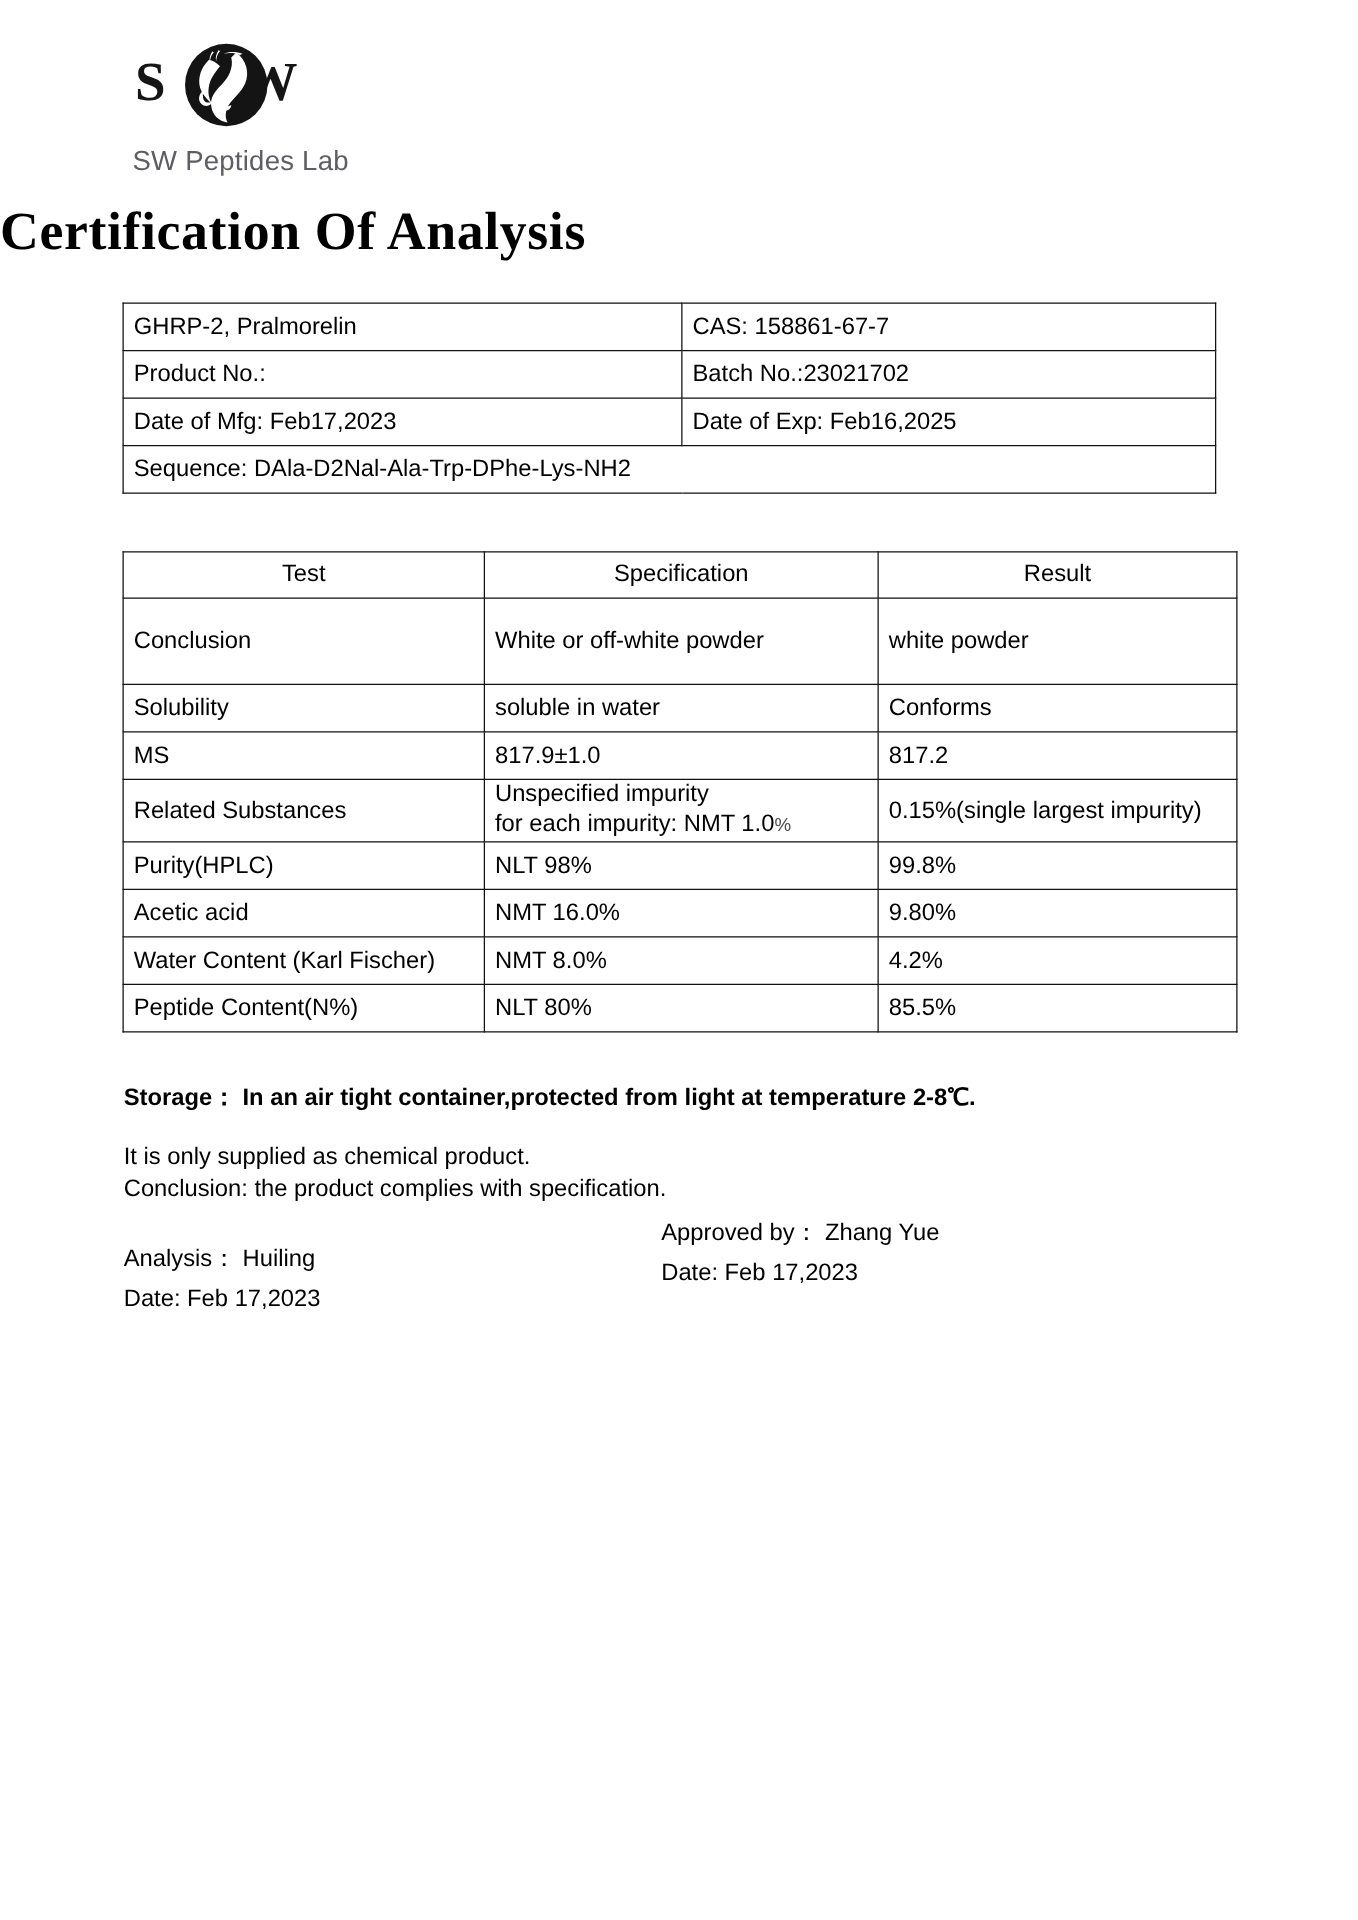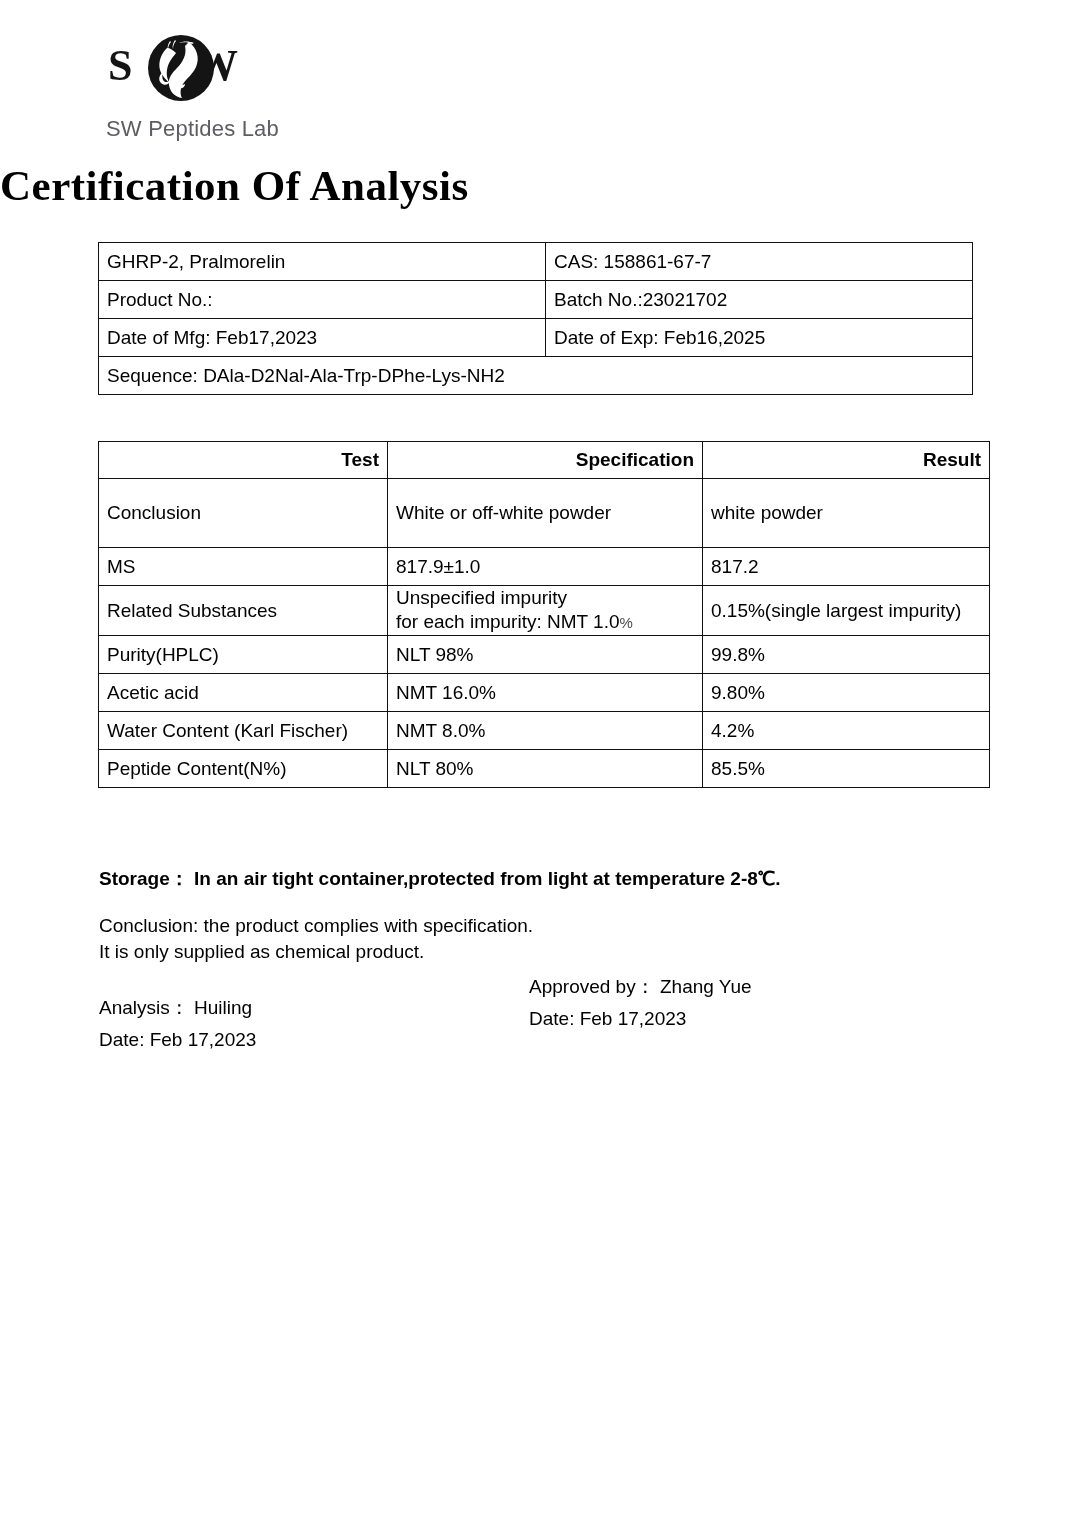--- a/index.html
+++ b/index.html
@@ -108,22 +108,22 @@
   .col-left  { width: 430px; }
   .col-right { width: 410px; }
 
   
   #results-table {
     left: 98px;
     top: 441px;
     width: 840px;
   }
   #results-table th {
-    text-align: right;
-    font-weight: bold;
+    text-align: center;
+    font-weight: normal;
     height: 36px;
     font-size: 19px;
   }
   #results-table td { height: 37px; }
   #results-table tr.tall td { height: 68px; }
   #results-table tr.two-line td { height: 45px; }
   .c-test   { width: 272px; }
   .c-spec   { width: 298px; }
   .c-result { width: 270px; }
   .smallpct { font-size: 15px; color: #4a4a4a; }
@@ -213,20 +213,25 @@
         <th class="c-result">Result</th>
       </tr>
     </thead>
     <tbody>
       <tr class="tall">
         <td>Conclusion</td>
         <td>White or off-white powder</td>
         <td>white powder</td>
       </tr>
       <tr>
+        <td>Solubility</td>
+        <td>soluble in water</td>
+        <td>Conforms</td>
+      </tr>
+      <tr>
         <td>MS</td>
         <td>817.9±1.0</td>
         <td>817.2</td>
       </tr>
       <tr class="two-line">
         <td>Related Substances</td>
         <td class="spec-multiline">
           <div>Unspecified impurity</div>
           <div><span>for each impurity: NMT 1.0</span><span class="smallpct">%</span></div>
         </td>
@@ -251,22 +256,22 @@
         <td>Peptide Content(N%)</td>
         <td>NLT 80%</td>
         <td>85.5%</td>
       </tr>
     </tbody>
   </table>
 
   <div class="storage-line">Storage： In an air tight container,protected from light at temperature 2-8℃.</div>
 
   <div class="conclusion-block">
+    <div>It is only supplied as chemical product.</div>
     <div>Conclusion: the product complies with specification.</div>
-    <div>It is only supplied as chemical product.</div>
   </div>
 
   <div class="sign-col" id="sign-analysis">
     <div>Analysis： Huiling</div>
     <div>Date: Feb 17,2023</div>
   </div>
   <div class="sign-col" id="sign-approved">
     <div>Approved by： Zhang Yue</div>
     <div>Date:  Feb 17,2023</div>
   </div>

